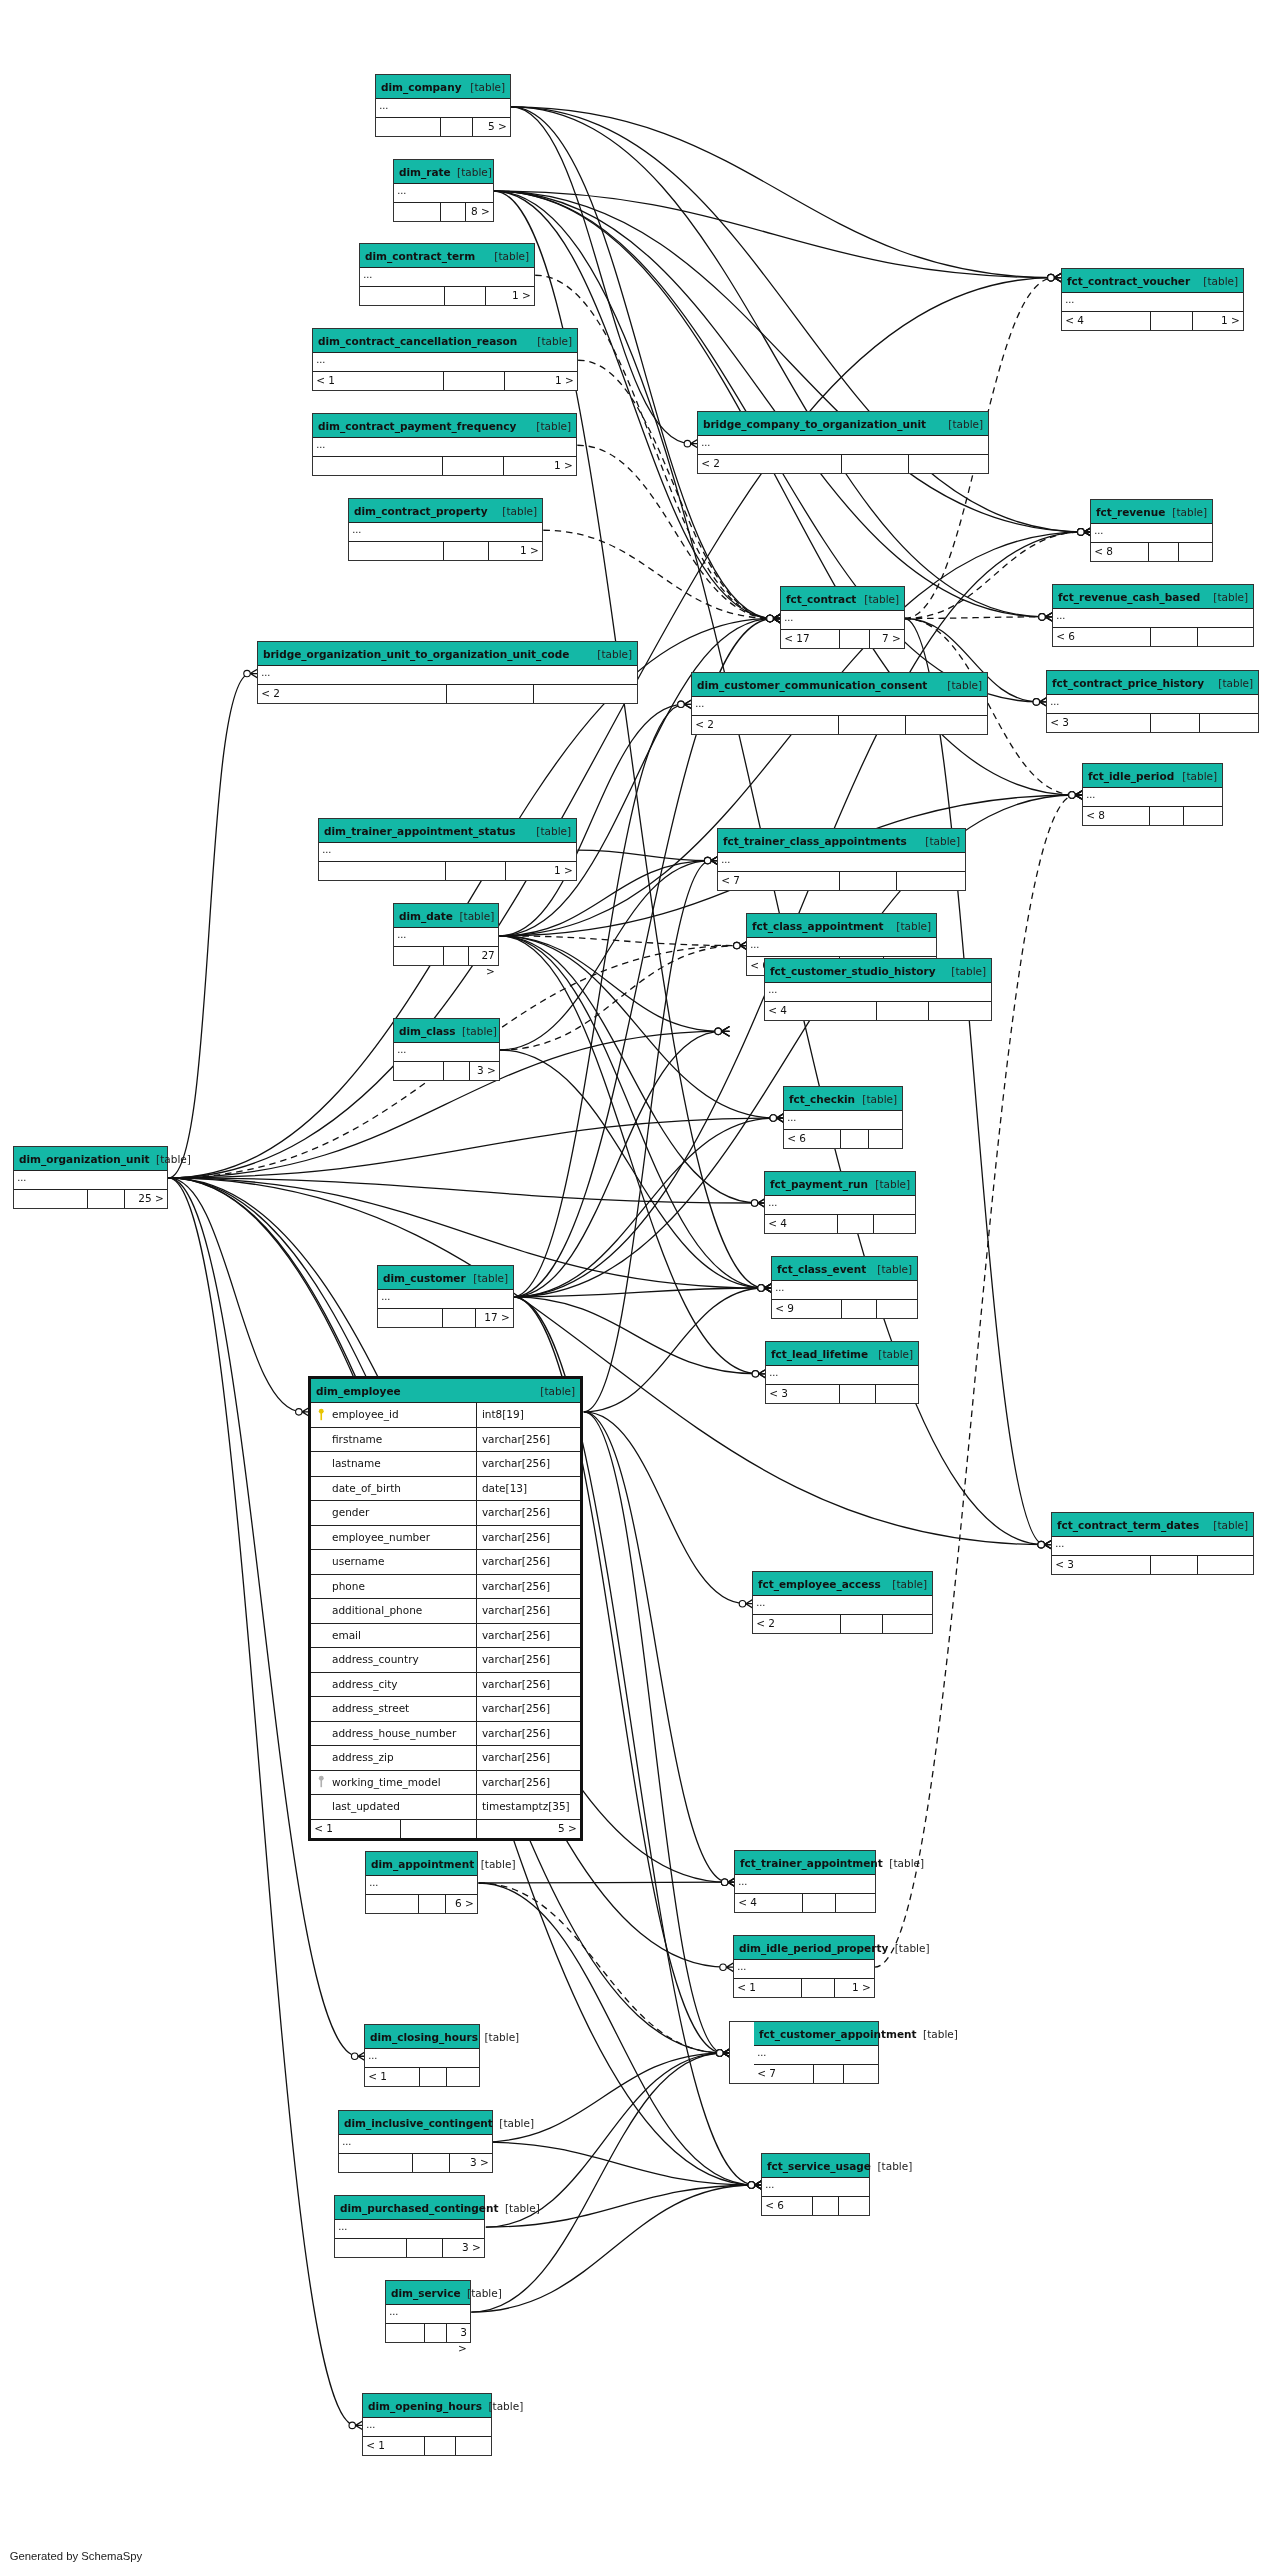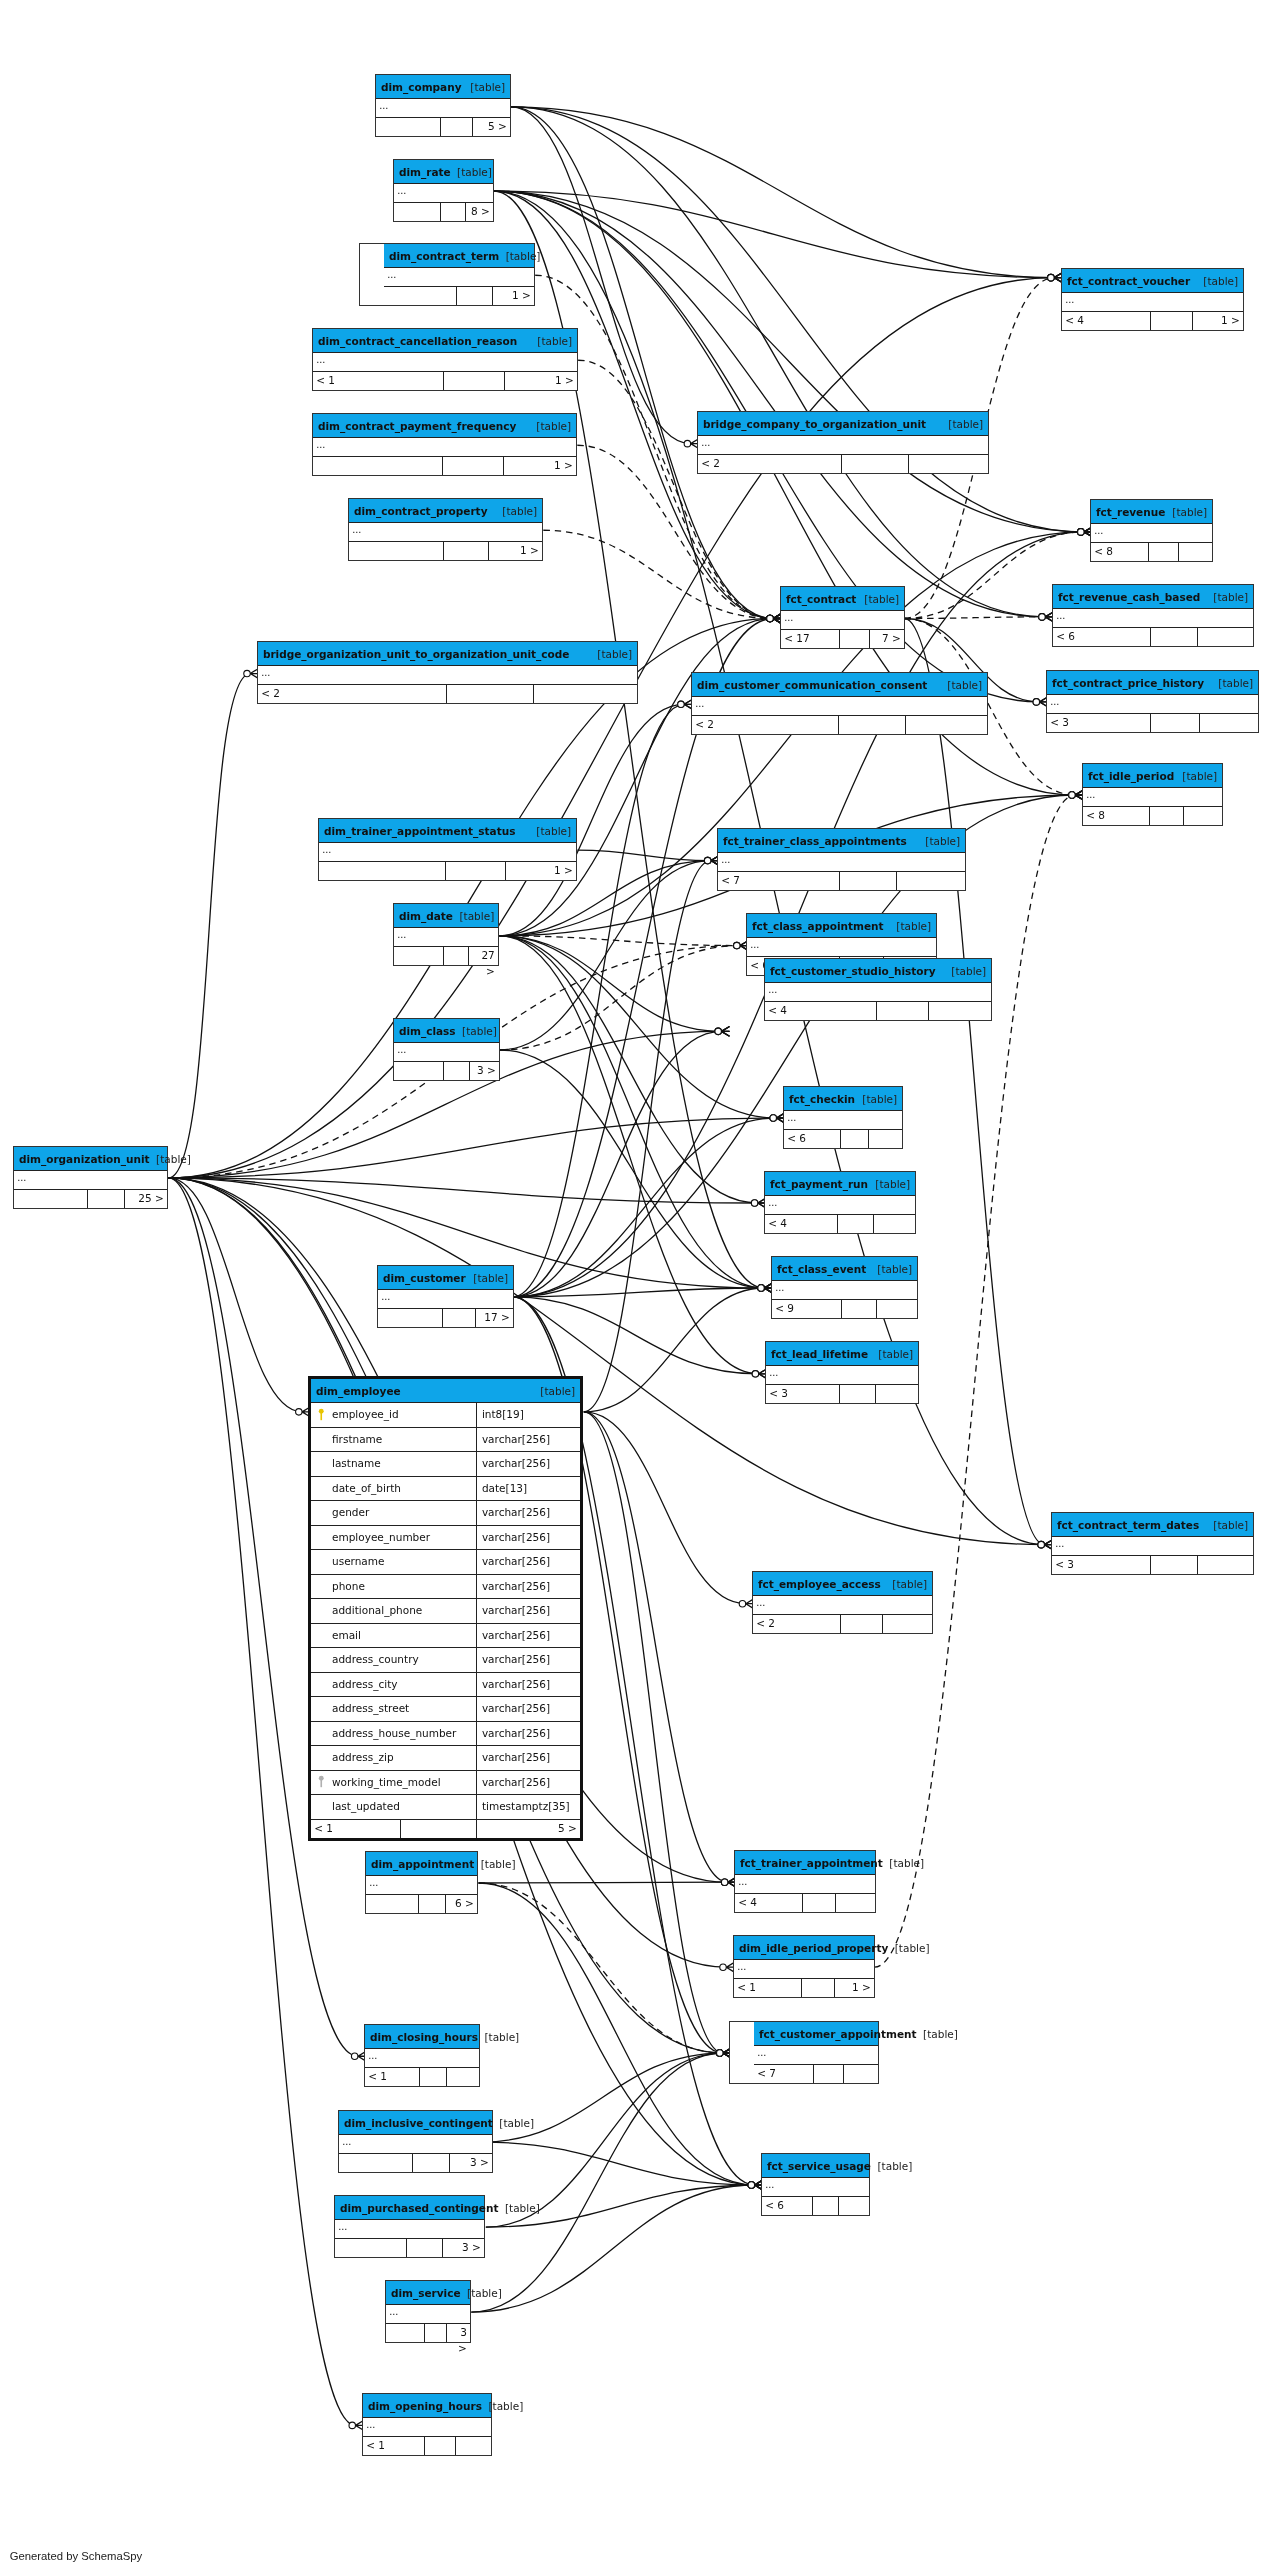--- a/index.html
+++ b/index.html
@@ -1,20 +1,20 @@
 <!DOCTYPE html>
 <html style="font-size:13px"><head>
 <meta charset="utf-8">
 <style>
   html, body { margin:0; padding:0; background:#ffffff; }
   body { width:1272px; height:2576px; position:relative; overflow:hidden; font-family:"DejaVu Sans", sans-serif; color:#111; }
   #edges { position:absolute; left:0; top:0; width:1272px; height:2576px; }
   .tbl { position:absolute; border:1.6px solid #333; background:#fff; font-size:10.5px; box-sizing:border-box; }
   .tbl.focus { border:3.2px solid #111; }
-  .tbl .hdr { display:flex; justify-content:space-between; align-items:center; background:#0ea5e9; border-bottom:1.6px solid #222; height:23px; padding:0 4.9px 0 4.9px; white-space:nowrap; }
+  .tbl .hdr { display:flex; justify-content:space-between; align-items:center; background:#14b8a6; border-bottom:1.6px solid #222; height:23px; padding:0 4.9px 0 4.9px; white-space:nowrap; }
   .tbl .name { font-weight:bold; font-size:10.5px; }
   .tbl .kind { font-size:10.5px; color:#222; margin-left:6.5px; }
   .tbl .dots { height:18px; line-height:14.6px; padding-left:3.2px; border-bottom:1.6px solid #222; font-size:9.7px; }
   .tbl .foot { display:flex; height:18px; }
   .tbl .foot > div { border-right:1.2px solid #222; height:100%; box-sizing:border-box; font-size:10.5px; line-height:16px; padding:0 3.2px; }
   .tbl .foot > div:last-child { border-right:none; text-align:right; }
   .tbl .foot .c1 { flex:3; }
   .tbl .foot .c2 { flex:1.3; }
   .tbl .foot .c3 { flex:1.6; }
   .col-row { display:flex; height:23.5px; border-bottom:1.6px solid #222; font-size:10.5px; }
@@ -284,21 +284,21 @@
         <span class="name">dim_rate</span>
         <span class="kind">[table]</span>
       </div>
       <div class="dots">...</div>
       <div class="foot">
         <div class="c1"></div>
         <div class="c2"></div>
         <div class="c3">8 &gt;</div>
       </div>
     </div>
-    <div class="tbl" style="left: 359px; top: 243px; width: 176px; padding-left: 24px;">
+    <div class="tbl" style="left: 359px; top: 243px; width: 176px;">
       <div class="hdr">
         <span class="name">dim_contract_term</span>
         <span class="kind">[table]</span>
       </div>
       <div class="dots">...</div>
       <div class="foot">
         <div class="c1"></div>
         <div class="c2"></div>
         <div class="c3">1 &gt;</div>
       </div>

